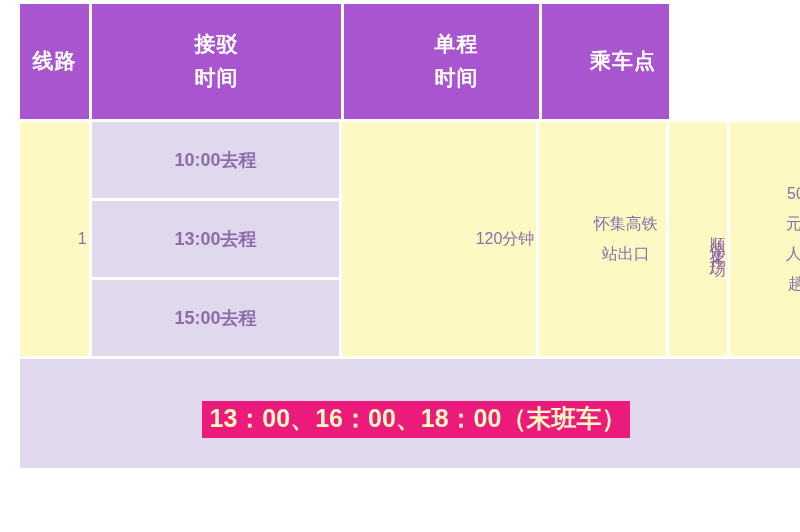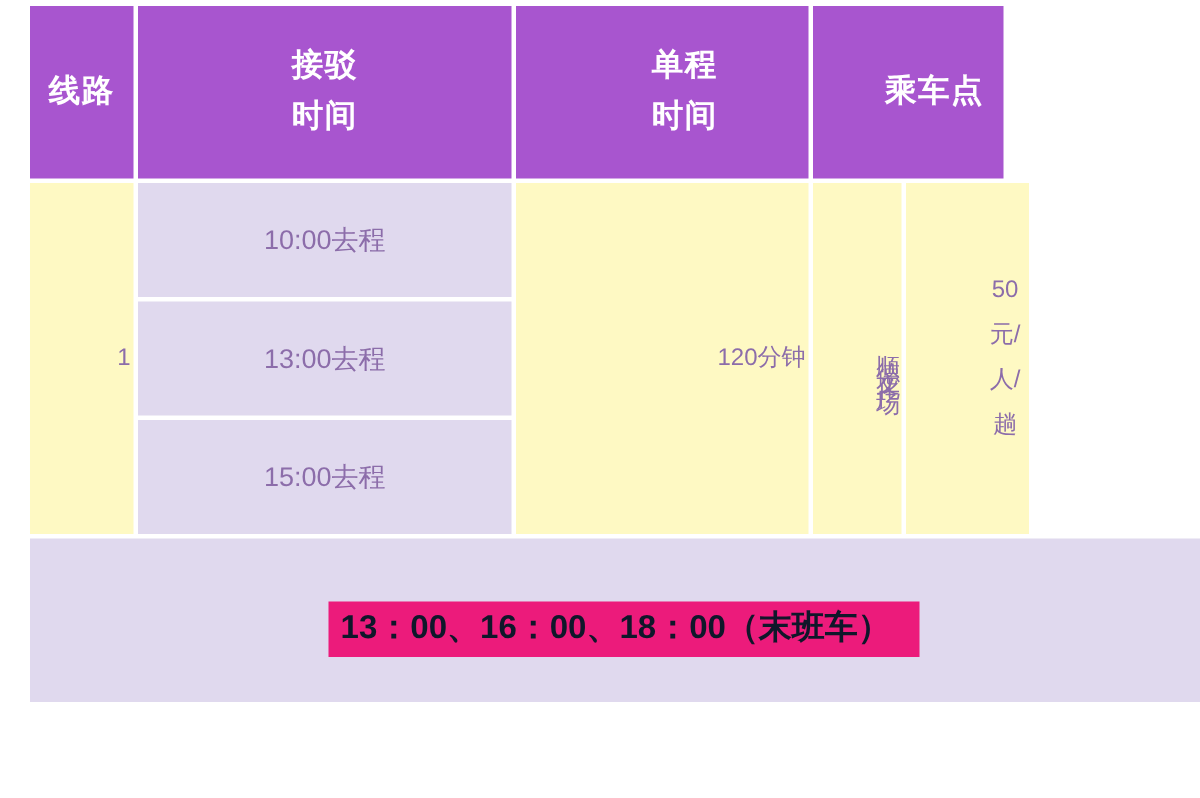--- a/index.html
+++ b/index.html
@@ -87,20 +87,21 @@
     background: #e0d9ee;
     color: #8c6daa;
     font-size: 18px;
     flex: 1;
     display: flex;
     align-items: center;
     justify-content: center;
     text-align: center;
     margin-bottom: 3px;
     box-sizing: border-box;
+    font-weight: bold;
   }
   .td-stack .sub:last-child { margin-bottom: 0; }
 
   .vertical-text {
     writing-mode: vertical-rl;
     text-orientation: upright;
     letter-spacing: 5px;
     line-height: 1.05;
   }
   .narrow-wrap {
@@ -122,25 +123,25 @@
     color: #ffffff;
     font-size: 21px;
     font-weight: bold;
     letter-spacing: 1px;
     padding: 2px 6px 4px 6px;
     line-height: 24px;
     white-space: nowrap;
   }
   .foot-times {
     background: #ec1b7b;
-    color: #0f172a;
-    font-size: 22px;
+    color: #fef9c3;
+    font-size: 25px;
     font-weight: bold;
     letter-spacing: 0px;
-    padding: 3px 19px 6px 8px;
+    padding: 3px 4px 6px 8px;
     line-height: 28px;
     margin-top: 11px;
     white-space: nowrap;
   }
 </style>
 </head>
 <body>
 
 <div class="shuttle-table">
 
@@ -173,20 +174,23 @@
     <div class="td c-route">1</div>
 
     <div class="td-stack c-shuttle">
       <div class="sub">10:00去程</div>
       <div class="sub">13:00去程</div>
       <div class="sub">15:00去程</div>
     </div>
 
     <div class="td c-oneway">120分钟</div>
 
+    <div class="td c-board">
+      <span class="narrow-wrap" style="display:block;width:76px;">怀集高铁站出口</span>
+    </div>
 
     <div class="td c-alight">
       <span class="vertical-text">顺德文化广场</span>
     </div>
 
     <div class="td c-fee">
       <span class="narrow-wrap" style="display:block;width:28px;">50元/人/趟</span>
     </div>
 
   </div>

